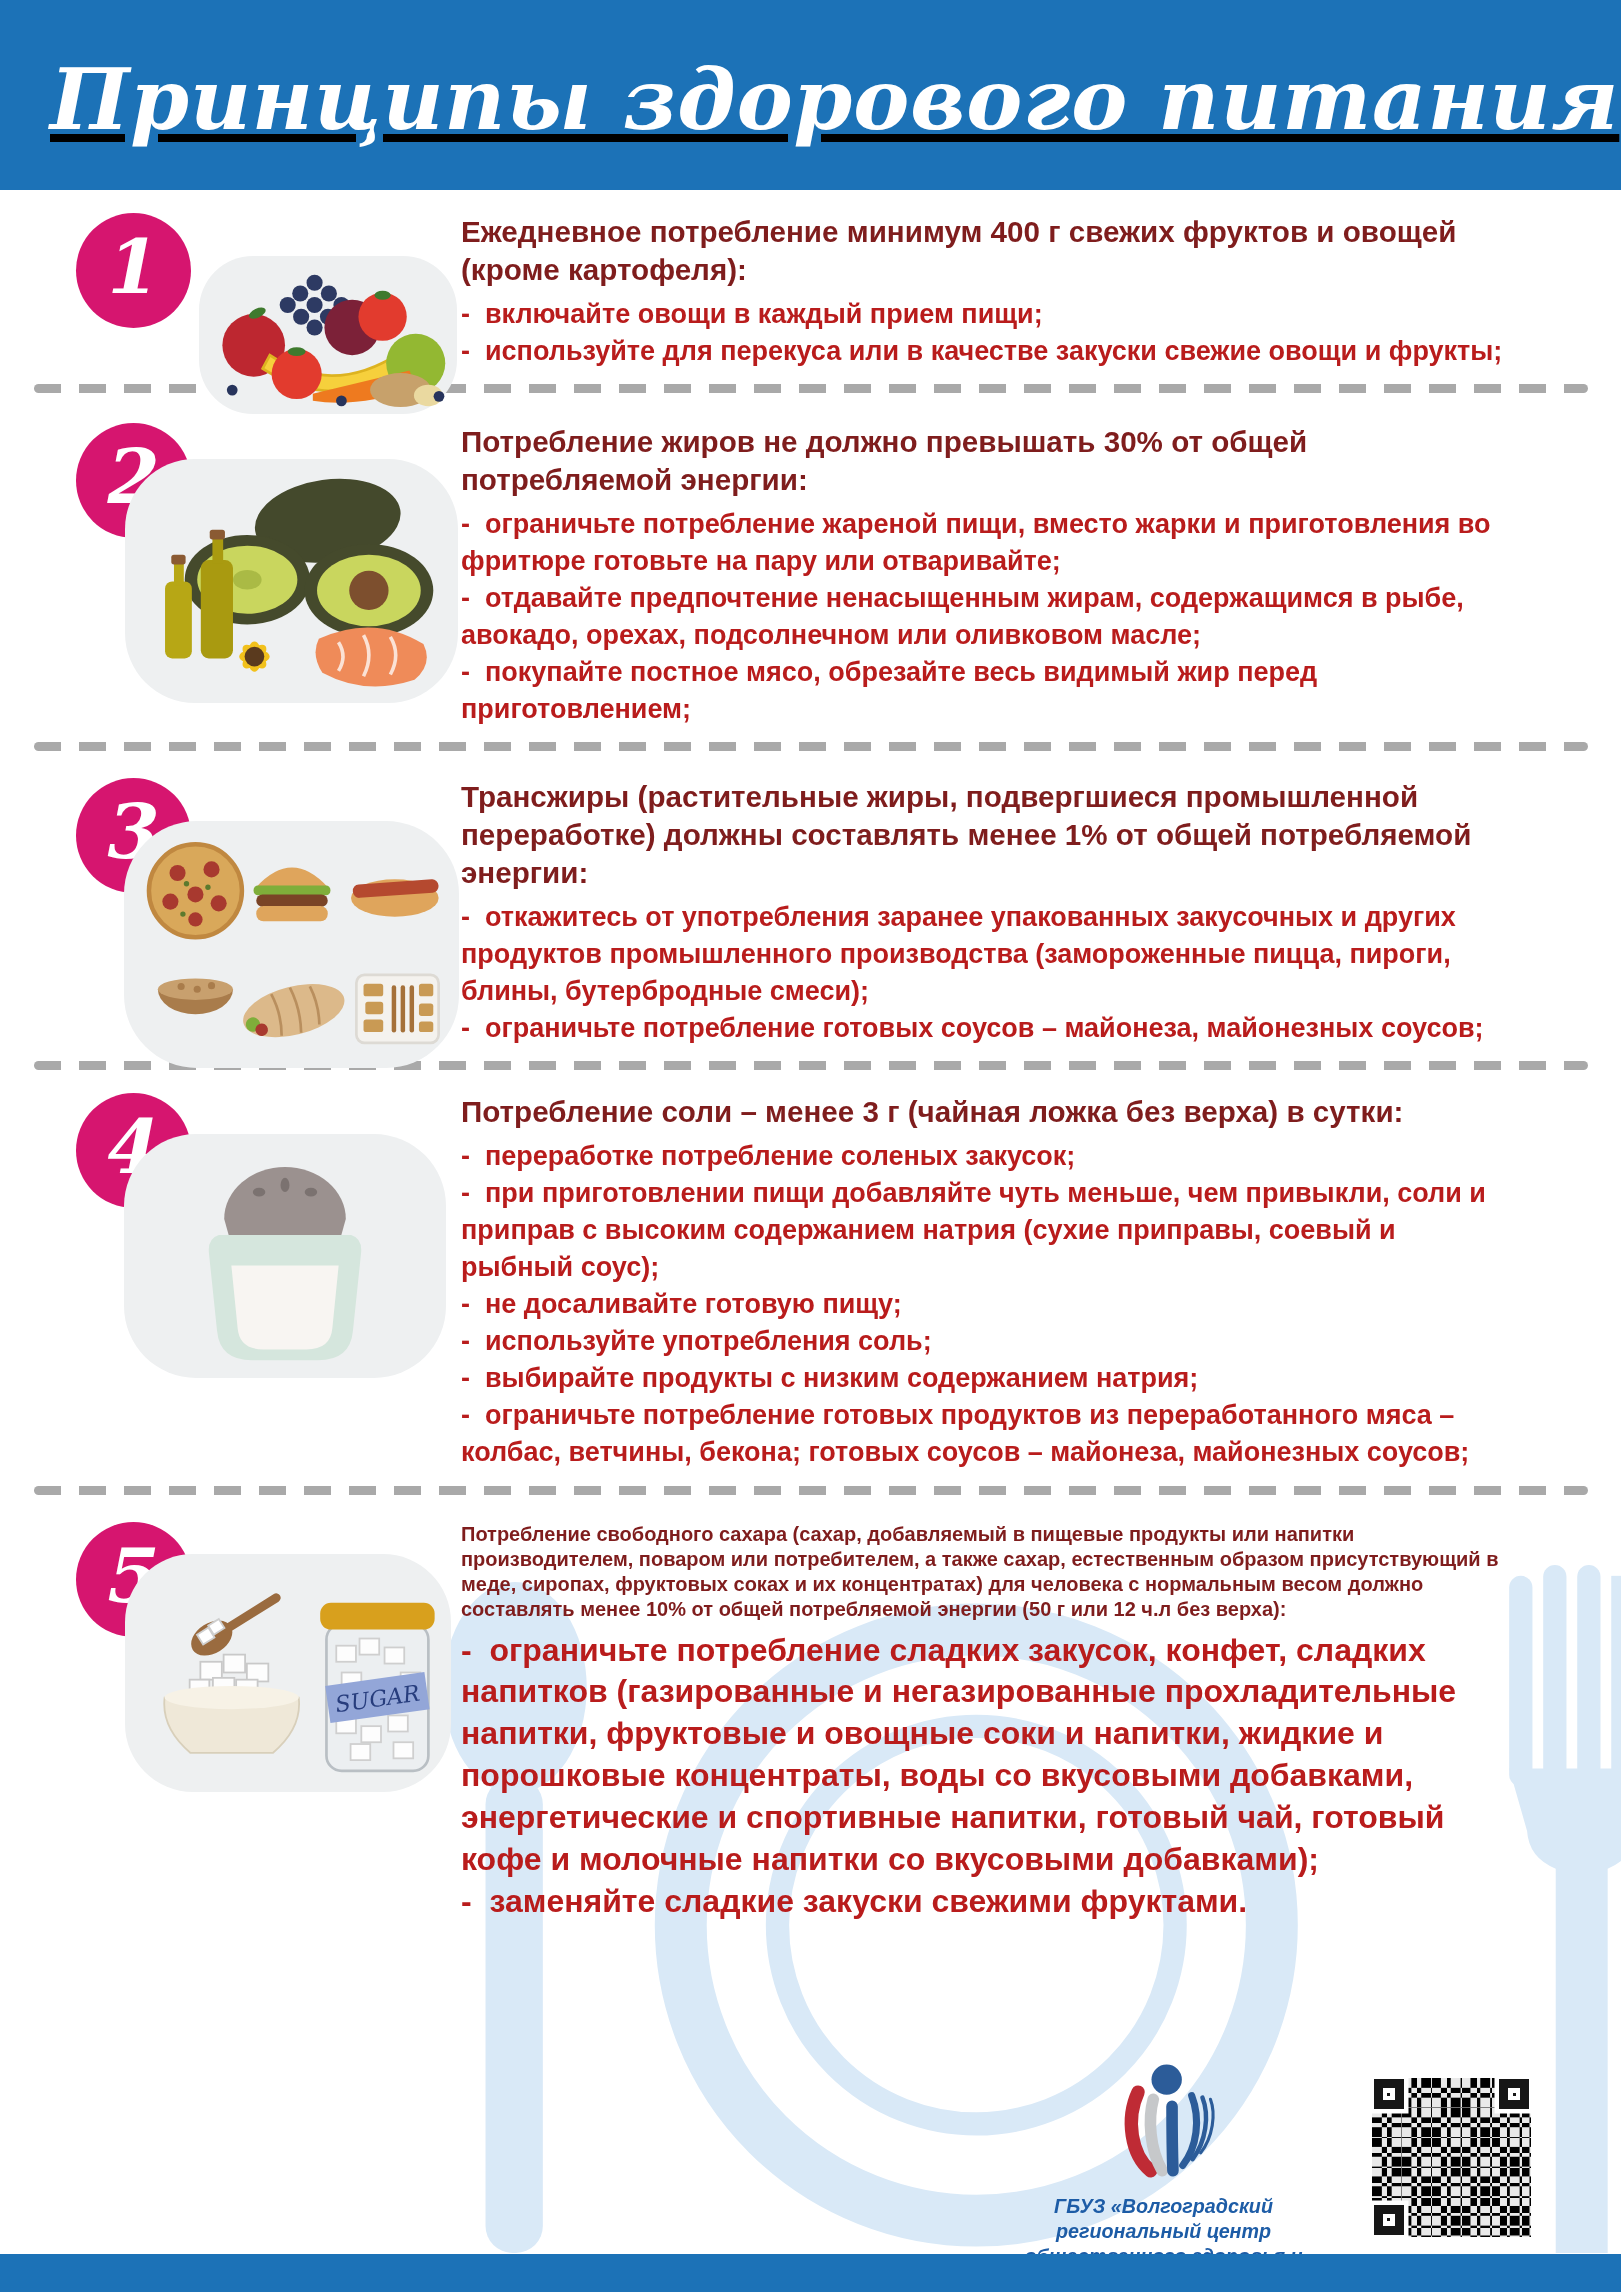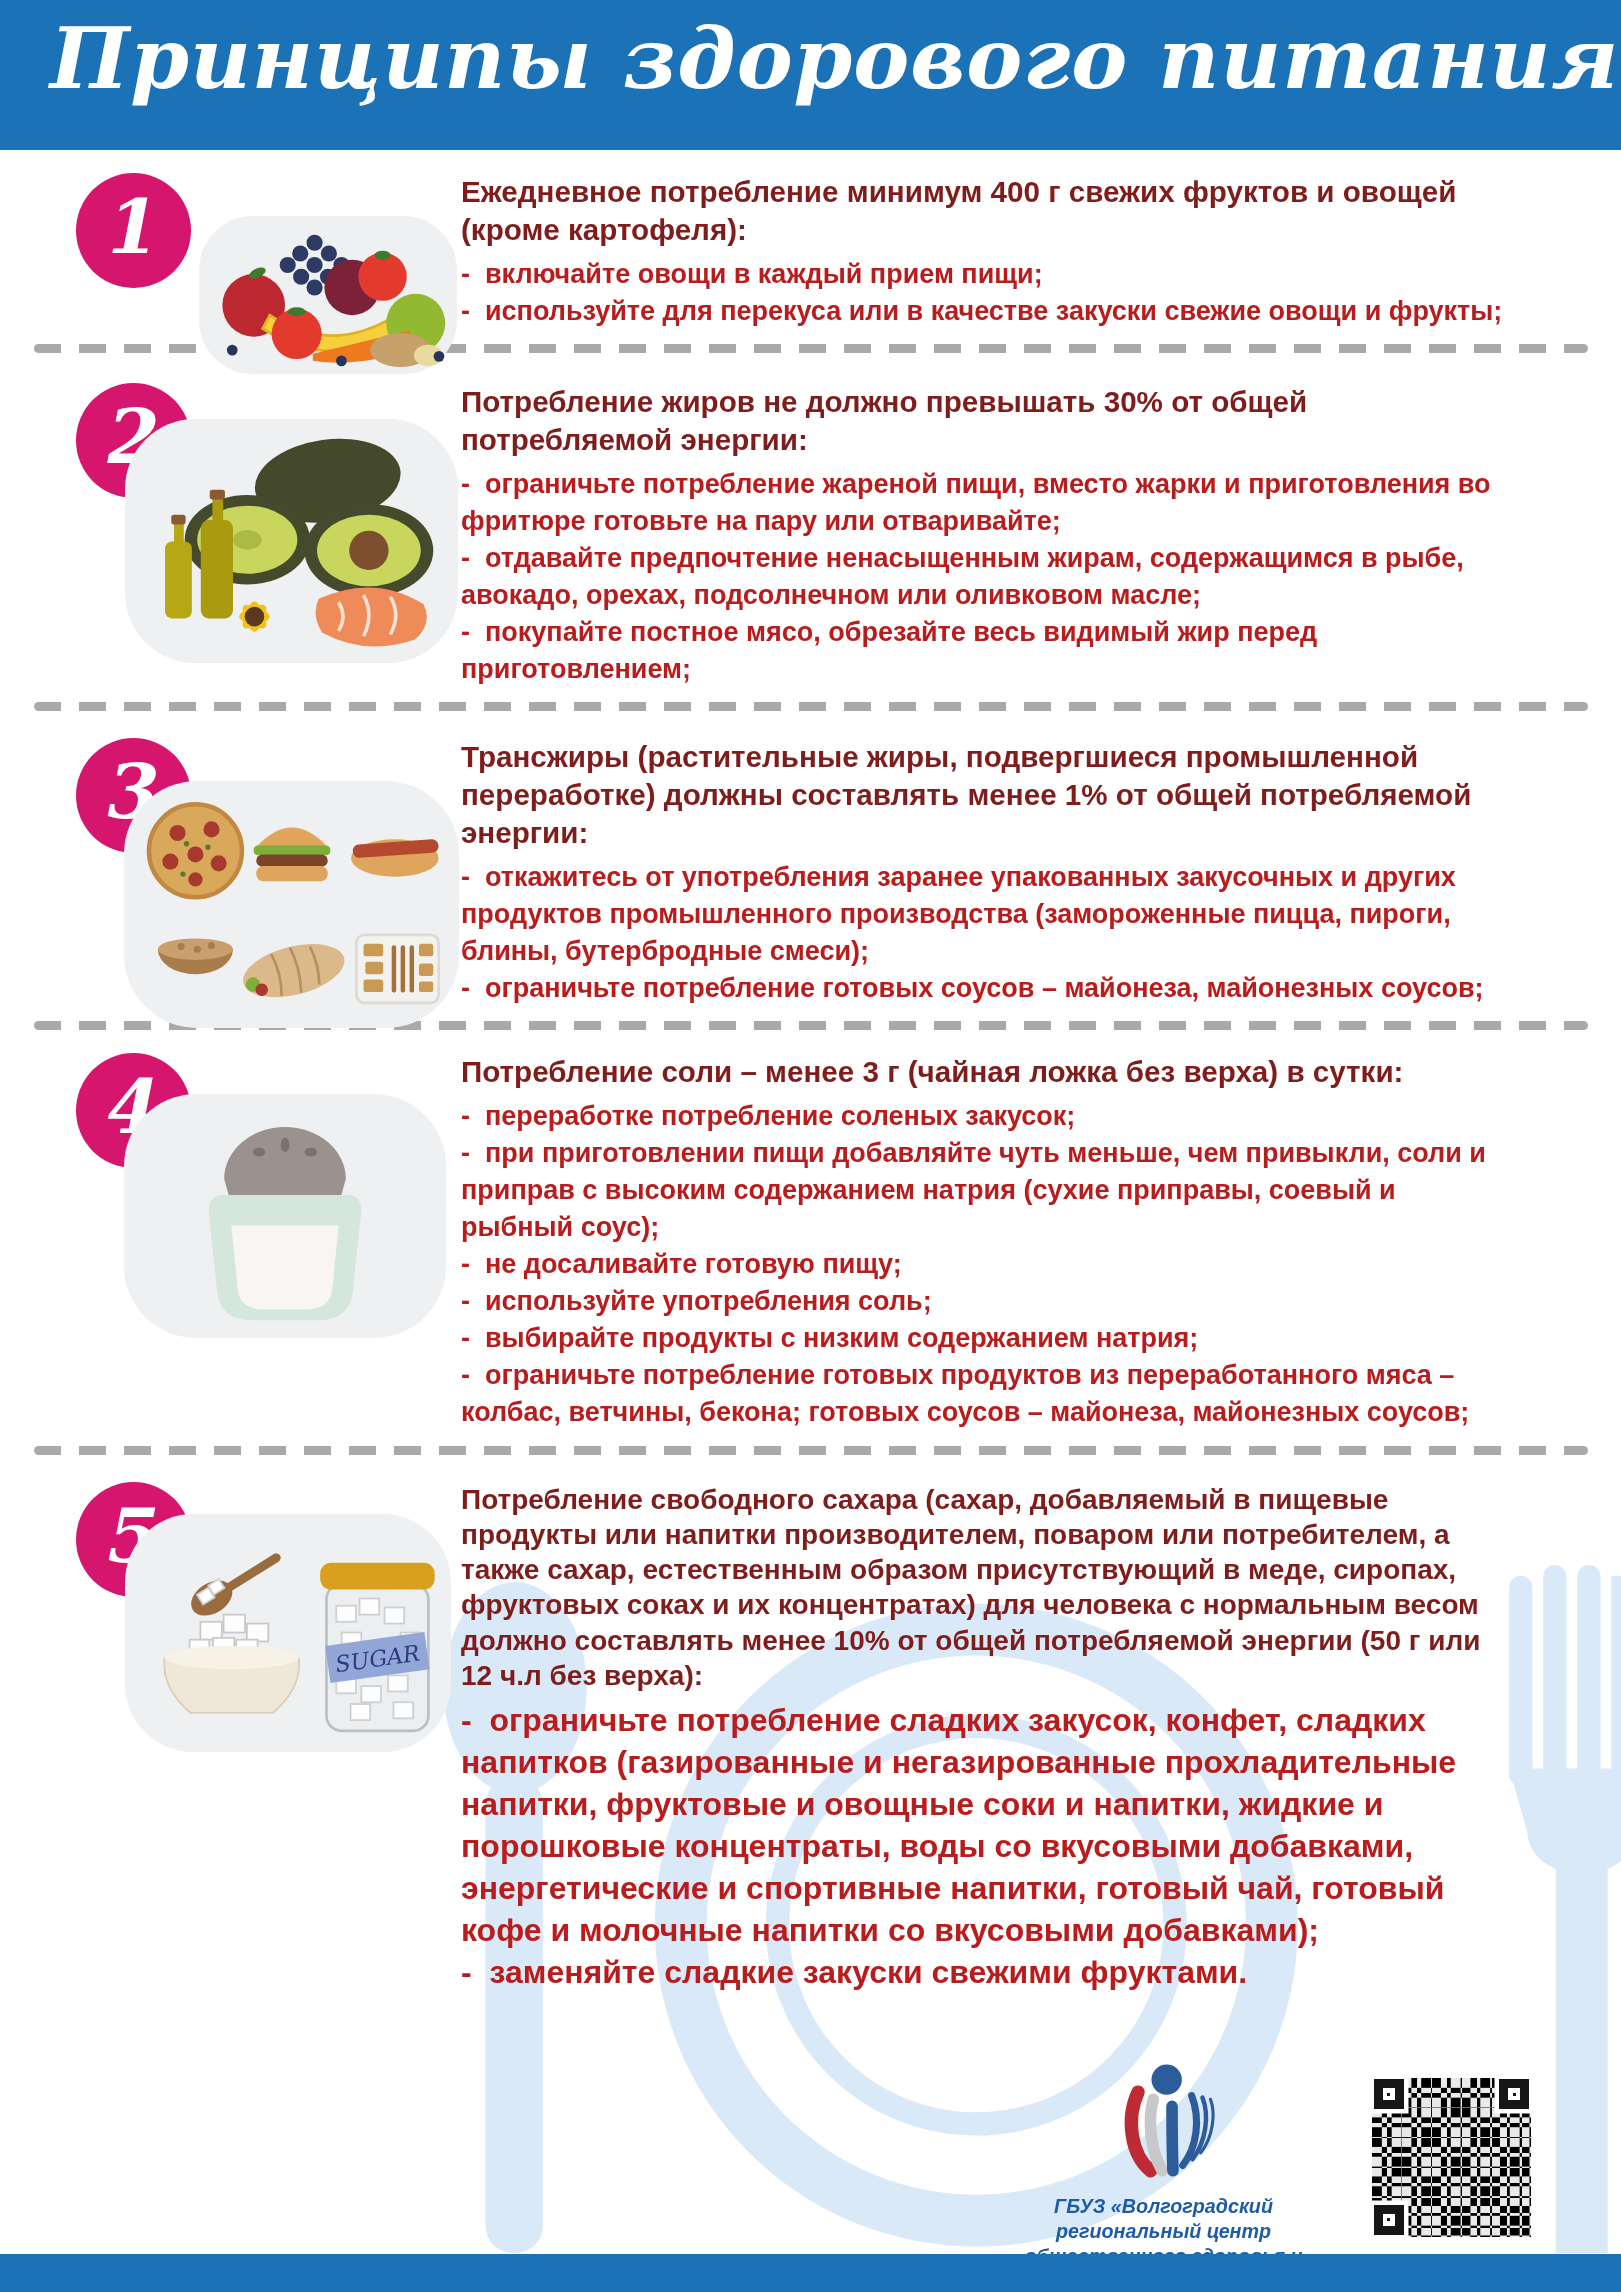--- a/index.html
+++ b/index.html
@@ -2,21 +2,21 @@
 <html style="font-size:14.3px"><head>
 <meta charset="utf-8">
 <style>
   * { box-sizing: border-box; }
   html,body { margin:0; padding:0; }
   body { font-family:"Liberation Sans", sans-serif; background:#fff; }
 
   .page { position:relative; width:1622px; height:2293px; background:#fff; overflow:hidden; }
 
   
-  .top { position:relative; z-index:2; height:150px; background:#1C72B7; display:flex; padding:0 21.5px 0 27px; gap:23px; }
+  .top { position:relative; z-index:2; height:190px; background:#1C72B7; display:flex; align-items:center; padding:0 21.5px 0 27px; gap:23px;text-decoration:underline; }
   .title { color:#fff; font-family:"DejaVu Serif", serif; font-style:italic; font-weight:bold; font-size:84px; white-space:nowrap; letter-spacing:0.9px; margin-top:9px; }
 
   
   .watermark { position:absolute; left:430px; top:1522px; z-index:0; }
 
   main { position:relative; z-index:1; }
 
   
   .section { position:relative; display:flex; }
   .left { width:461px; flex-shrink:0; position:relative; }
@@ -30,21 +30,21 @@
   .s1 .imgbox { left:199px; top:43px;  width:258px; height:158px; border-radius:54px; }
   .s2 .imgbox { left:125px; top:36px;  width:333px; height:244px; border-radius:70px; }
   .s3 .imgbox { left:124px; top:43px;  width:335px; height:247px; border-radius:73px; }
   .s4 .imgbox { left:124px; top:41px;  width:322px; height:244px; border-radius:72px; }
   .s5 .imgbox { left:125px; top:32px;  width:326px; height:238px; border-radius:68px; }
 
   h2 { margin:0 0 7.2px 0; color:#7f1d1d; font-size:29.6px; line-height:1.28; font-weight:bold; }
   p.b { margin:0; color:#b91c1c; font-size:27px; line-height:1.37;font-weight:bold; }
   p.b::before { content:"-  "; white-space:pre; }
 
-  .s5 h2 { font-size:28px; line-height:1.26; }
+  .s5 h2 { font-size:20px; line-height:1.26; }
   .s5 p.b { font-size:32px; line-height:1.31; }
 
   .s1{margin-top:23px} .s2{margin-top:30px} .s3{margin-top:27px} .s4{margin-top:23px} .s5{margin-top:27px}
 
   .sep { height:9px; margin:14.3px 34px 0 34px; border-radius:4.5px;
          background:repeating-linear-gradient(90deg,#A9A9A9 0 27px, transparent 27px 45px); }
 
   
   .footer { position:absolute; top:2056px; left:0; width:100%; z-index:2;
             display:flex; justify-content:flex-end; align-items:flex-start; gap:43px; padding-right:82px; }

